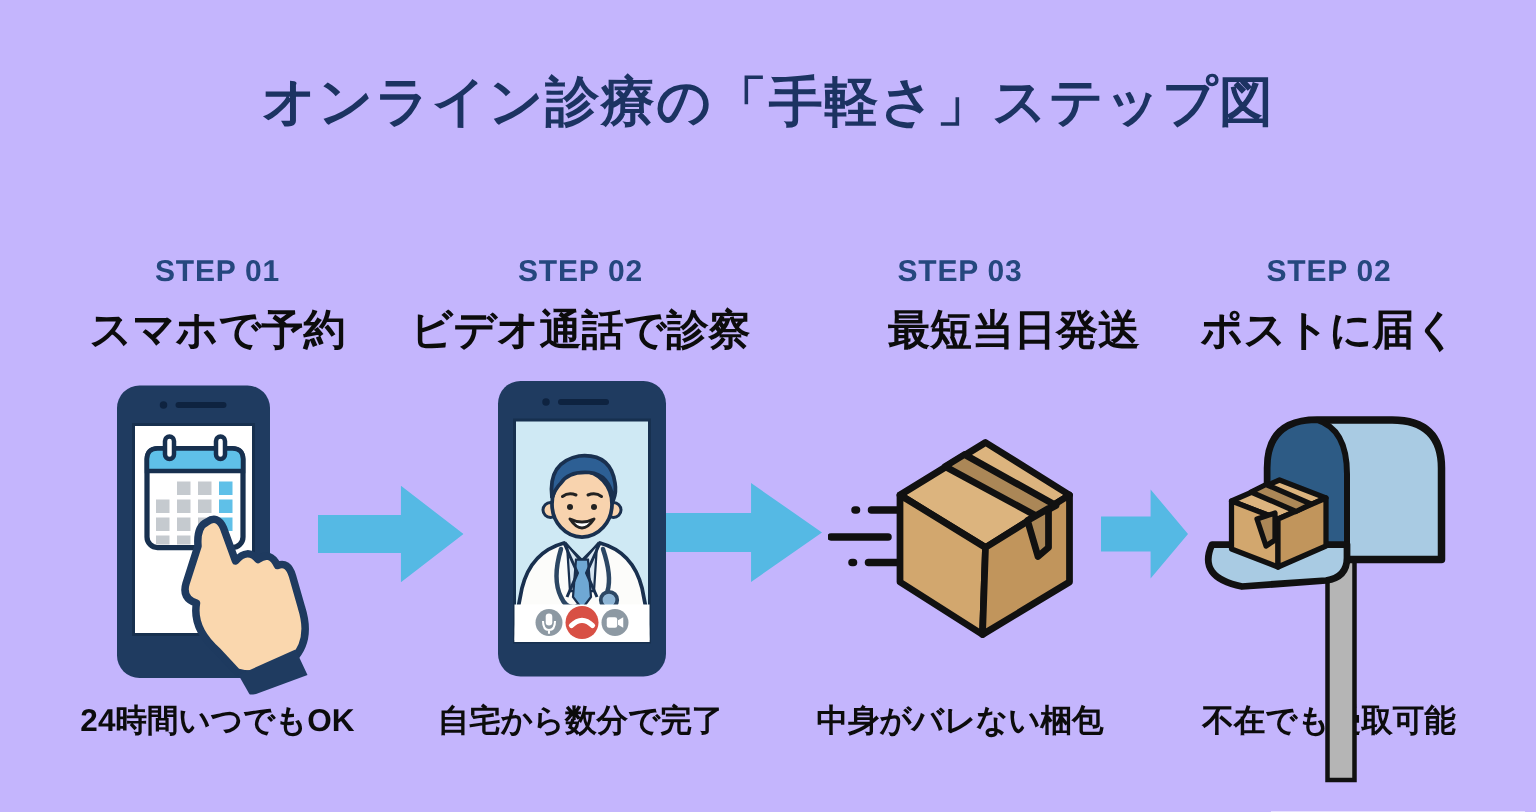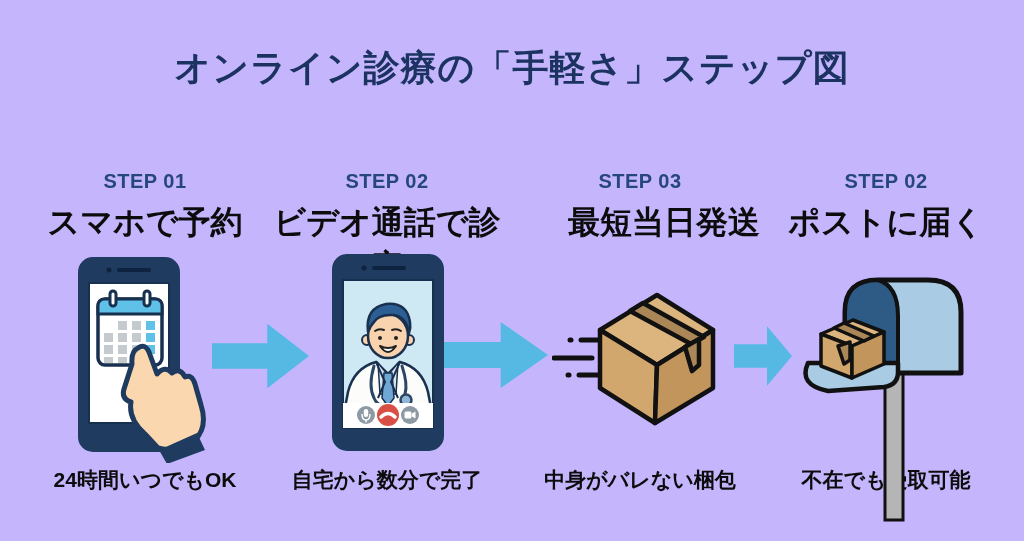--- a/index.html
+++ b/index.html
@@ -10,21 +10,21 @@
   .main-title{
     position:absolute;top:44px;left:0;width:1024px;text-align:center;
     font-size:36px;font-weight:800;color:#1c3362;letter-spacing:1px;
   }
   .step-label{
     position:absolute;top:170px;width:240px;text-align:center;
     font-size:20px;font-weight:700;color:#25477e;letter-spacing:.5px;
   }
   .step-title{
     position:absolute;top:201px;width:240px;text-align:center;
-    font-size:32px;font-weight:800;color:#0c0c0c;
+    font-size:28px;font-weight:800;color:#0c0c0c;
   }
   .step-caption{
     position:absolute;top:466px;width:240px;text-align:center;
     font-size:21px;font-weight:700;color:#0c0c0c;
   }
   .icon-svg{position:absolute;display:block;}
 </style>
 </head>
 <body>
 

